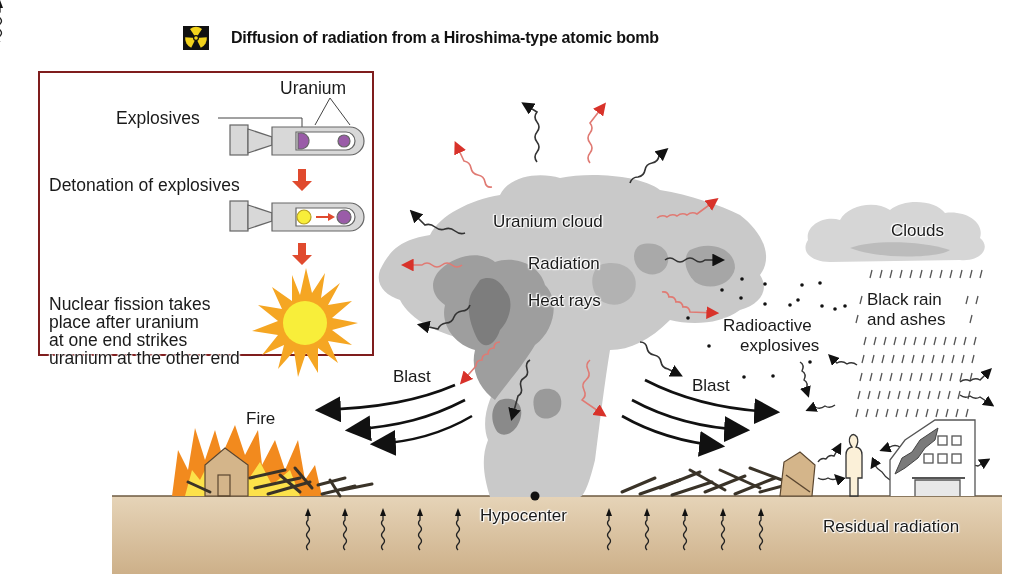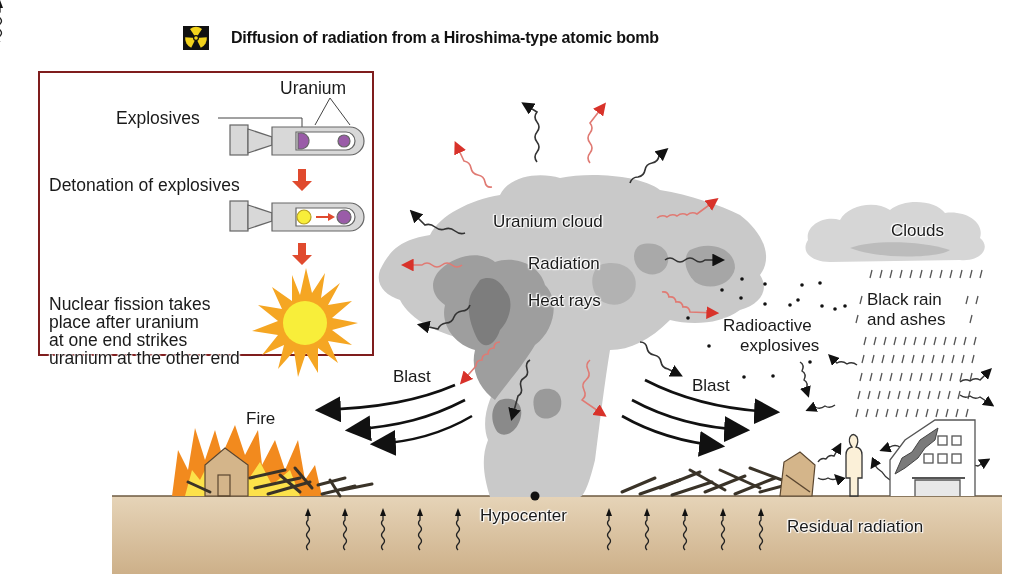--- a/index.html
+++ b/index.html
@@ -284,13 +284,13 @@
 <div class="lbl" style="left:528px;top:292px">Heat rays</div>
 <div class="lbl" style="left:891px;top:222px">Clouds</div>
 <div class="lbl" style="left:867px;top:291px">Black rain</div>
 <div class="lbl" style="left:867px;top:311px">and ashes</div>
 <div class="lbl" style="left:723px;top:317px">Radioactive</div>
 <div class="lbl" style="left:740px;top:337px">explosives</div>
 <div class="lbl" style="left:393px;top:368px">Blast</div>
 <div class="lbl" style="left:692px;top:377px">Blast</div>
 <div class="lbl" style="left:246px;top:410px">Fire</div>
 <div class="lbl" style="left:480px;top:507px">Hypocenter</div>
-<div class="lbl" style="left:787px;top:518px">Residual radiation</div>
+<div class="lbl" style="left:823px;top:518px">Residual radiation</div>
 
 </body></html>

